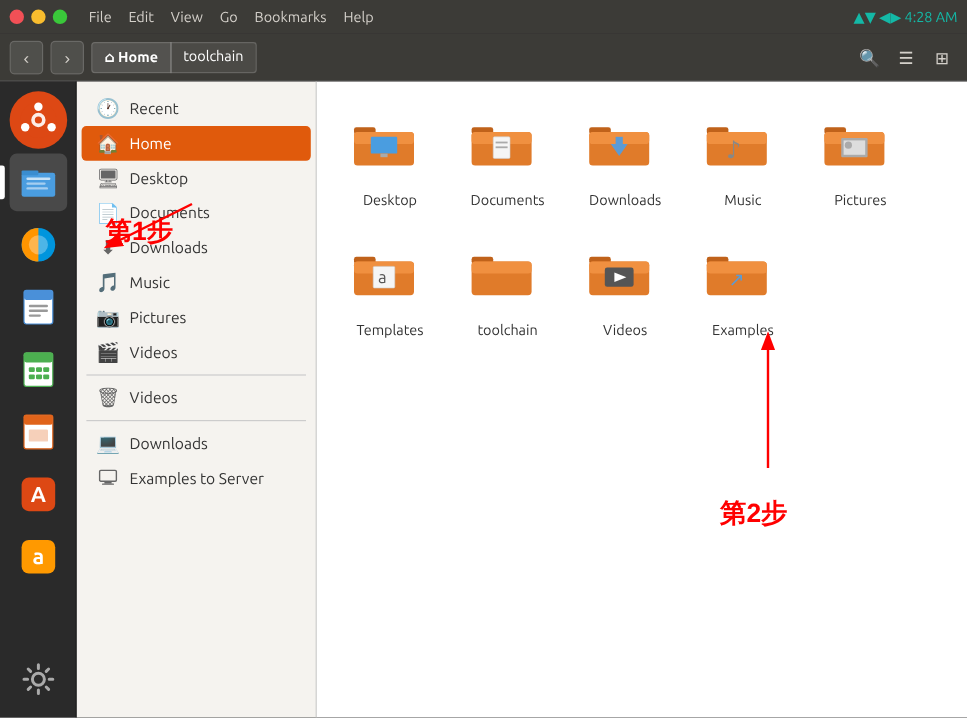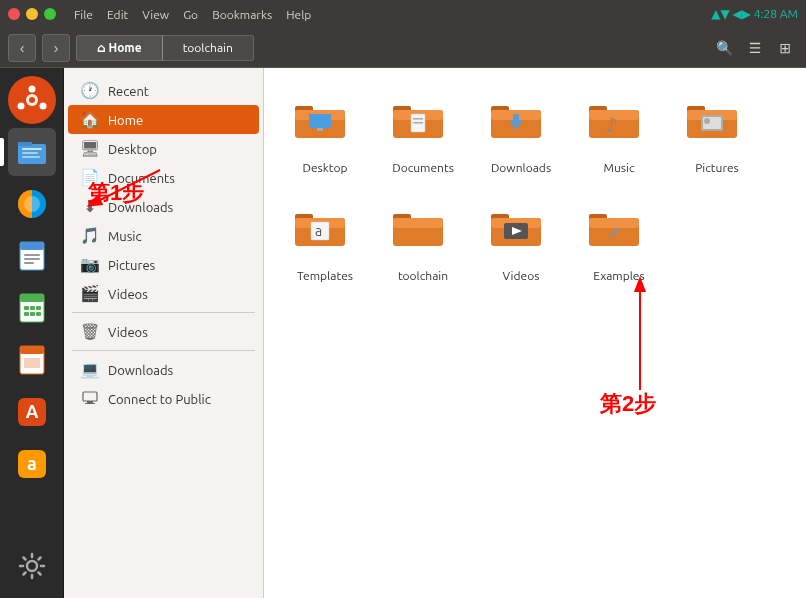--- a/index.html
+++ b/index.html
@@ -86,21 +86,21 @@
     .breadcrumb {
       display: flex;
       align-items: center;
       gap: 0;
       flex: 1;
     }
     .breadcrumb-item {
       background: rgba(255,255,255,0.08);
       border: 1px solid rgba(255,255,255,0.15);
       color: #fff;
-      padding: 3px 20px;
+      padding: 3px 10px;
       font-size: 12px;
       cursor: pointer;
       height: 26px;
       display: flex; align-items: center;
     }
     .breadcrumb-item.home {
       background: rgba(255,255,255,0.12);
       border-radius: 3px 0 0 3px;
       font-weight: bold;
     }
@@ -413,21 +413,21 @@
         <span>Downloads</span>
       </div>
       <div class="sidebar-item">
         <span class="sidebar-icon">
           <svg width="16" height="16" viewBox="0 0 16 16">
             <rect x="1" y="3" width="14" height="9" rx="1" fill="none" stroke="#666" stroke-width="1.2"></rect>
             <rect x="5" y="12" width="6" height="2" fill="#666"></rect>
             <rect x="3" y="14" width="10" height="1" rx="0.5" fill="#666"></rect>
           </svg>
         </span>
-        <span>Connect to Public</span>
+        <span>Examples to Server</span>
       </div>
     </div>
   </div>
 
   <div class="file-area" id="file-area">
 
       <div class="file-item">
         <div class="file-icon"><svg width="54" height="54" viewBox="0 0 54 54">
             <rect x="2" y="14" width="18" height="6" rx="2" fill="#c0621a"></rect>
             <rect x="2" y="18" width="50" height="28" rx="3" fill="#e07b2a"></rect>
@@ -524,21 +524,21 @@
 
   <svg style="position:absolute;left:60px;top:160px;" width="120" height="60">
     <line x1="100" y1="10" x2="30" y2="45" stroke="red" stroke-width="2" marker-end="url(#arr)"></line>
     <defs>
       <marker id="arr" markerWidth="8" markerHeight="8" refX="6" refY="3" orient="auto">
         <path d="M0,0 L0,6 L8,3 z" fill="red"></path>
       </marker>
     </defs>
   </svg>
 
-  <div style="position:absolute; left:600px; top:389px; color:red; font-size:22px; font-weight:bold; font-family:SimHei,sans-serif;">第2步</div>
+  <div style="position:absolute; left:600px; top:413px; color:red; font-size:22px; font-weight:bold; font-family:SimHei,sans-serif;">第2步</div>
 
   <svg style="position:absolute;left:590px;top:260px;" width="120" height="140">
     <line x1="50" y1="130" x2="50" y2="20" stroke="red" stroke-width="2" marker-end="url(#arr2)"></line>
     <defs>
       <marker id="arr2" markerWidth="8" markerHeight="8" refX="6" refY="3" orient="auto">
         <path d="M0,0 L0,6 L8,3 z" fill="red"></path>
       </marker>
     </defs>
   </svg>
 

